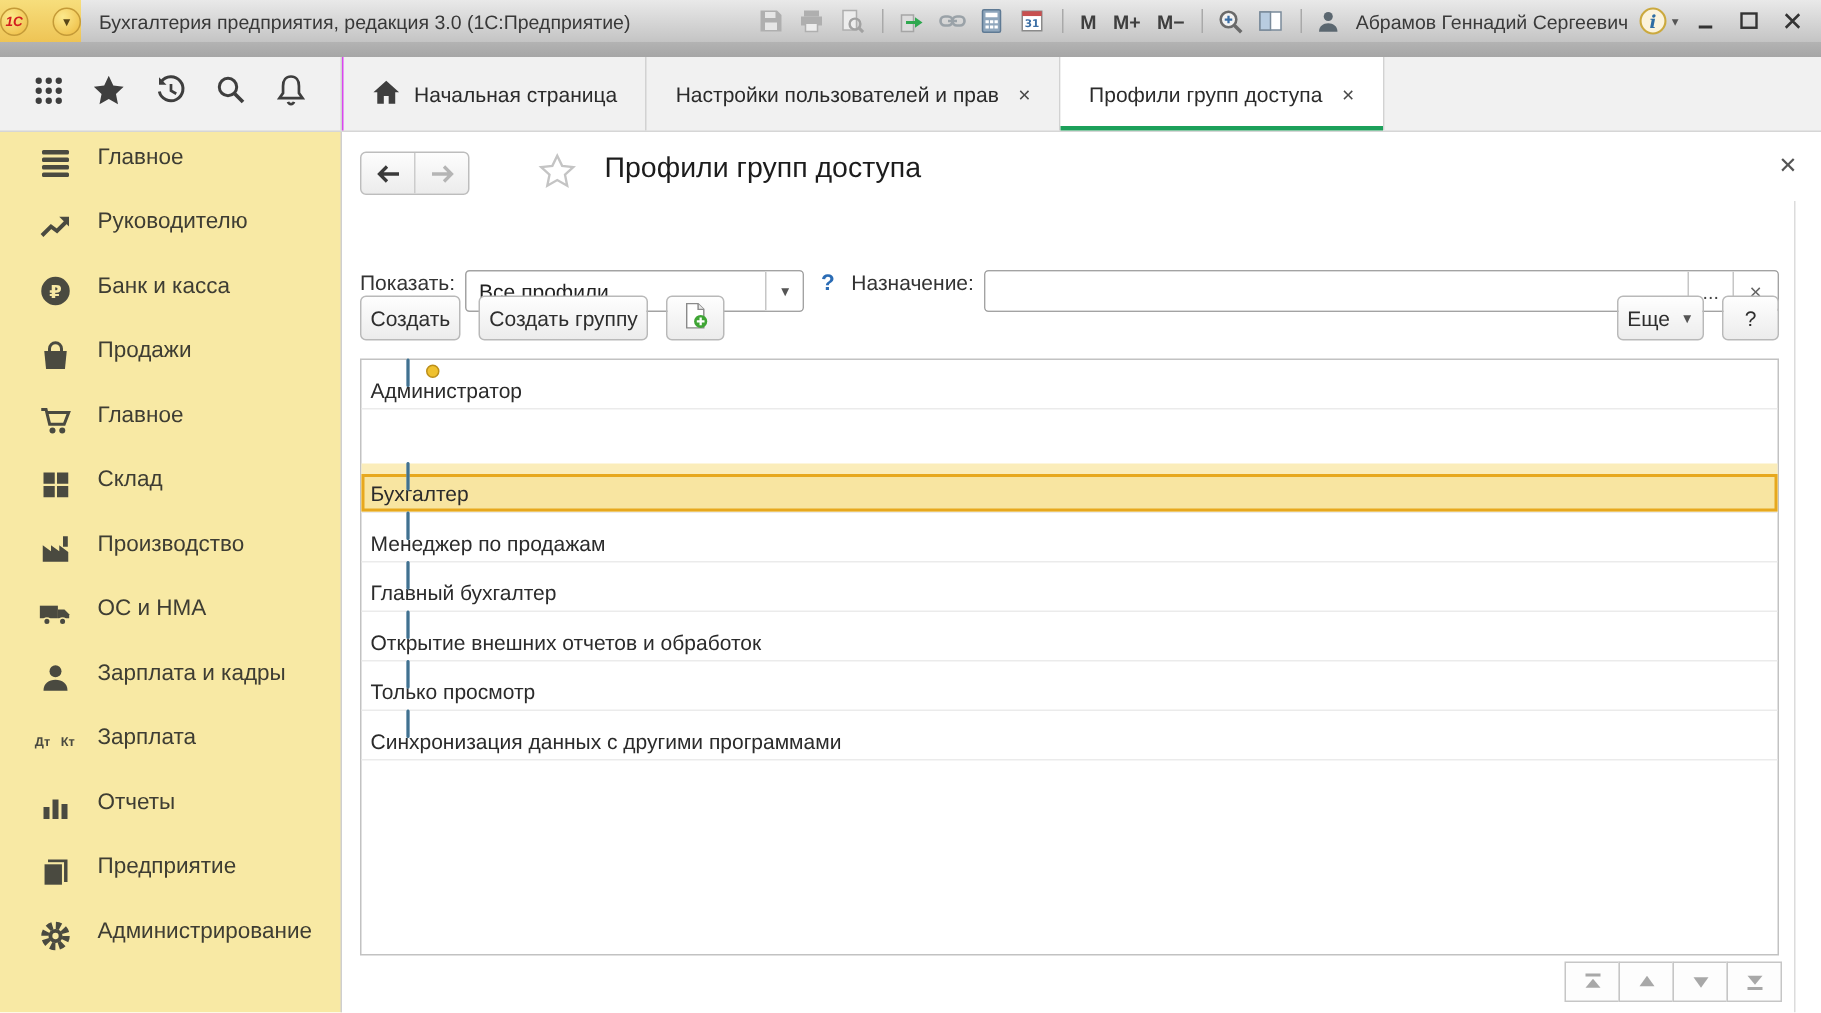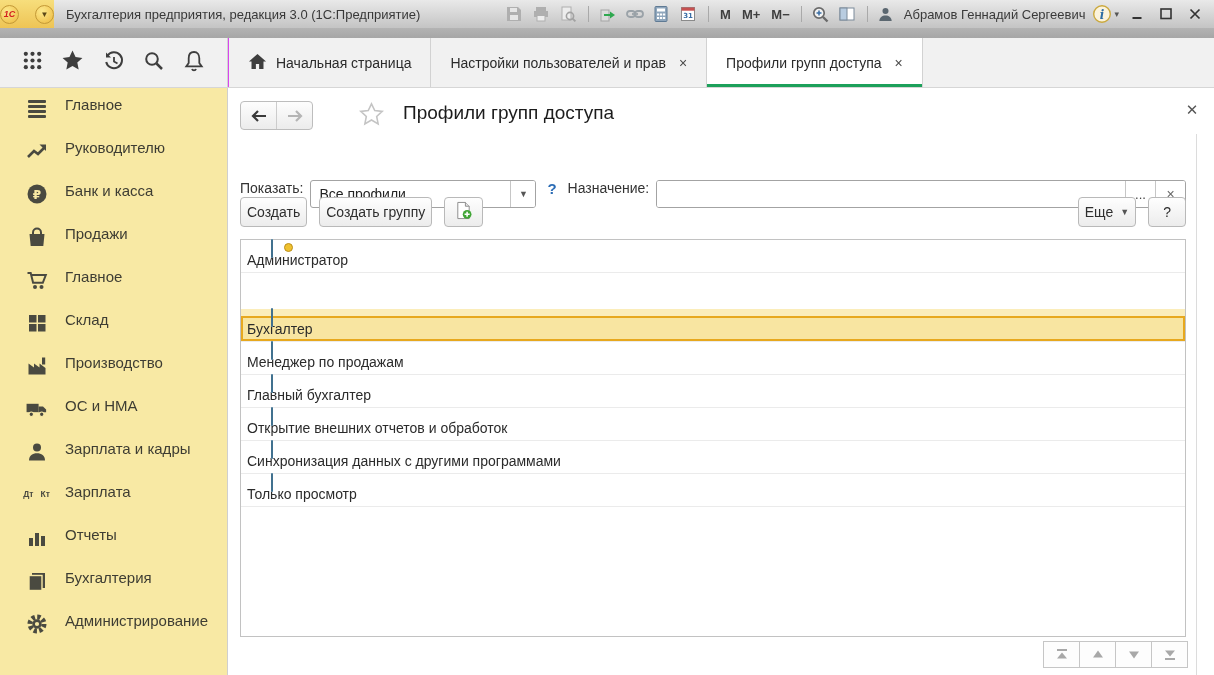--- a/index.html
+++ b/index.html
@@ -397,21 +397,21 @@
     </span>
     <span>Отчеты</span>
   </div>
   <div class="side-item">
     <span class="side-ic">
       <svg width="22" height="22" viewBox="0 0 22 22">
           <rect x="6" y="3" width="13" height="15" fill="#4A4A40"></rect>
           <rect x="3" y="5.5" width="13" height="15" fill="#4A4A40" stroke="#F8E9A4" stroke-width="1.4"></rect>
         </svg>
     </span>
-    <span>Бухгалтерия</span>
+    <span>Предприятие</span>
   </div>
   <div class="side-item">
     <span class="side-ic">
       <svg width="22" height="22" viewBox="0 0 22 22">
           <circle cx="11" cy="11" r="7" fill="none" stroke="#4A4A40" stroke-width="5" stroke-dasharray="3.2 2.3"></circle>
           <circle cx="11" cy="11" r="3.4" fill="none" stroke="#4A4A40" stroke-width="2.6"></circle>
         </svg>
     </span>
     <span>Администрирование</span>
   </div>
@@ -504,27 +504,27 @@
     <div class="list-row">
       <span class="row-ic-col">
           <span class="dash-wrap"><span class="dash"></span></span>
         </span>
       <span class="row-cell">Открытие внешних отчетов и обработок</span>
     </div>
     <div class="list-row">
       <span class="row-ic-col">
           <span class="dash-wrap"><span class="dash"></span></span>
         </span>
+      <span class="row-cell">Только просмотр</span>
+    </div>
+    <div class="list-row">
+      <span class="row-ic-col">
+          <span class="dash-wrap"><span class="dash"></span></span>
+        </span>
       <span class="row-cell">Синхронизация данных с другими программами</span>
-    </div>
-    <div class="list-row">
-      <span class="row-ic-col">
-          <span class="dash-wrap"><span class="dash"></span></span>
-        </span>
-      <span class="row-cell">Только просмотр</span>
     </div>
   </div>
 
   <div class="bottom-nav">
     <span class="bn-btn">
       <svg width="16" height="13" viewBox="0 0 16 13">
           <rect x="3" y="1" width="10" height="2" fill="#A8A8A8"></rect>
           <path d="M8 4.5l5 6H3z" fill="#A8A8A8"></path>
         </svg>
     </span>

